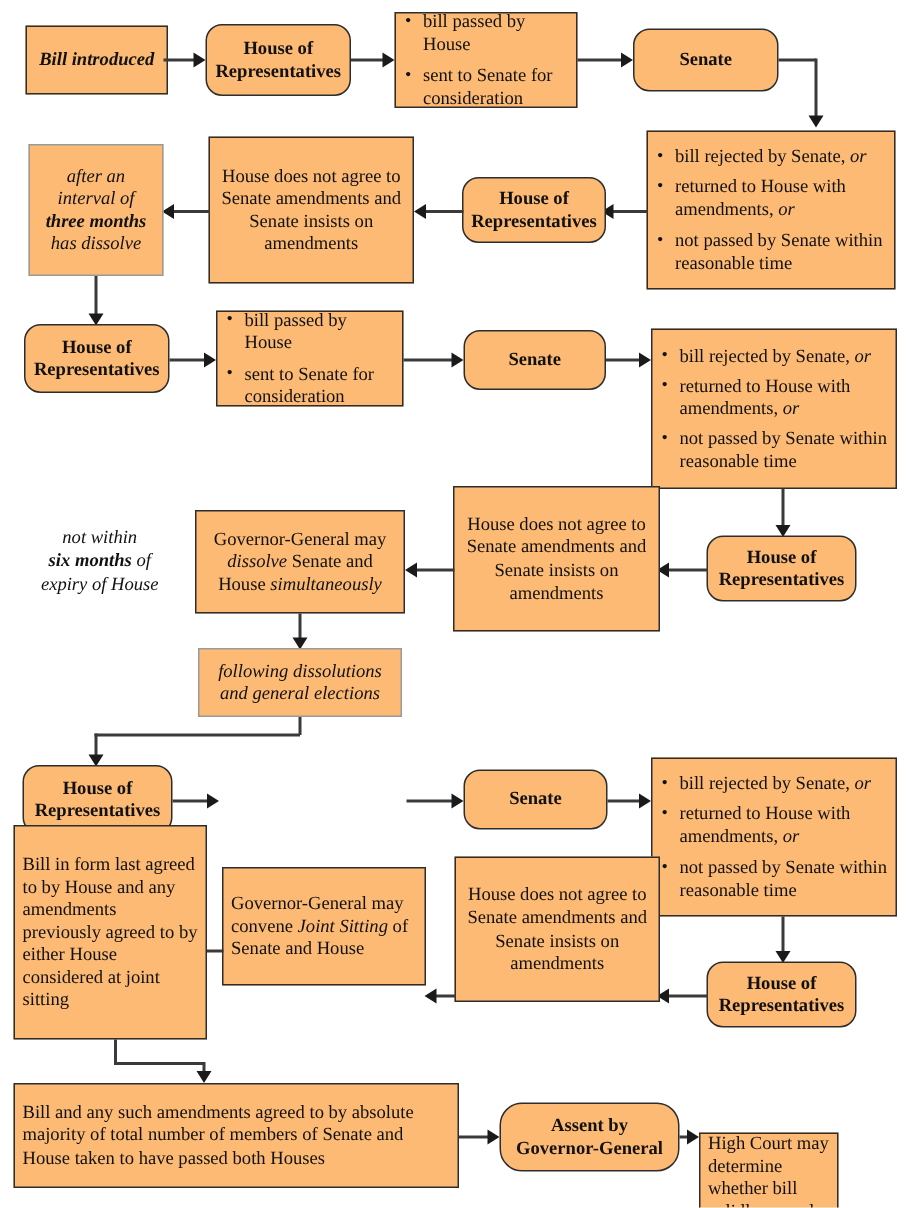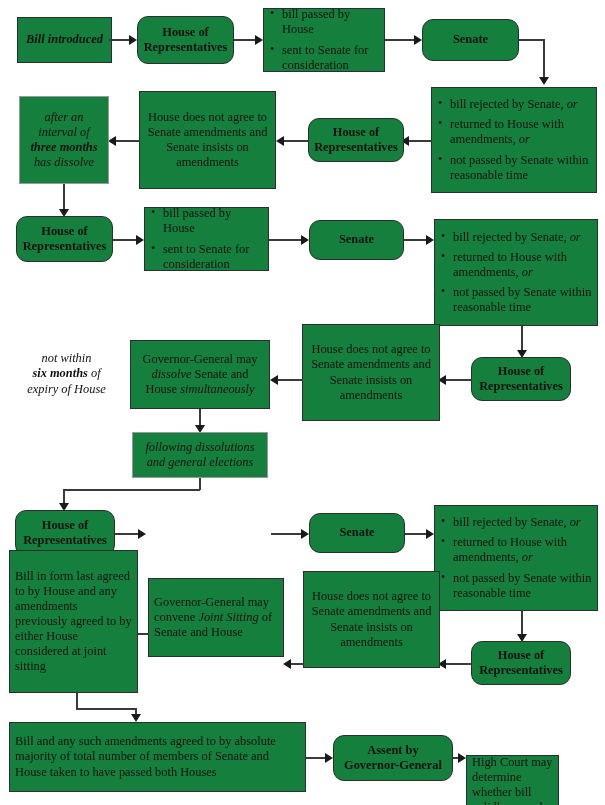--- a/index.html
+++ b/index.html
@@ -13,21 +13,21 @@
     color: #111;
     overflow: hidden;
   }
   #chart {
     position: relative;
     width: 605px; height: 805px;
     background: #fff;
   }
   .node {
     position: absolute;
-    background: #15803d;
+    background: #fdba74;
     border: 1.6px solid #4a4a4a;
     display: flex;
     flex-direction: column;
     justify-content: center;
     line-height: 1.22;
     font-size: 12.4px;
     padding: 3px 5px;
   }
   .node.round { border-radius: 11px; }
   .node.bold  { font-weight: bold; }
@@ -268,21 +268,21 @@
   <div class="line v" style="left:135px; top:708px; height:10px;"></div>
   <div class="arw d" style="left:131px; top:714px;"></div>
 
   <div class="node lft dark" style="left:9px; top:722px; width:297px; height:70px;">
     <span class="tline">Bill and any such amendments agreed to by absolute majority of total number of members of Senate and House taken to have passed both Houses</span>
   </div>
 
   <div class="line h" style="left:306px; top:757px; width:22px;"></div>
   <div class="arw r" style="left:325px; top:753px;"></div>
 
-  <div class="node ctr bold round dark" style="left:333px; top:735px; width:120px; height:46px;">
+  <div class="node ctr bold round dark" style="left:333px; top:735px; width:120px; height:46px;border-radius:15px;">
     <span class="tline">Assent by Governor-General</span>
   </div>
 
   <div class="line h" style="left:453px; top:757px; width:9px;"></div>
   <div class="arw r" style="left:458px; top:753px;"></div>
 
   <div class="node lft dark" style="left:466px; top:728px; width:93px; height:60px;margin-top:27px;">
     <span class="tline">High Court may determine whether bill validly passed</span>
   </div>
 

